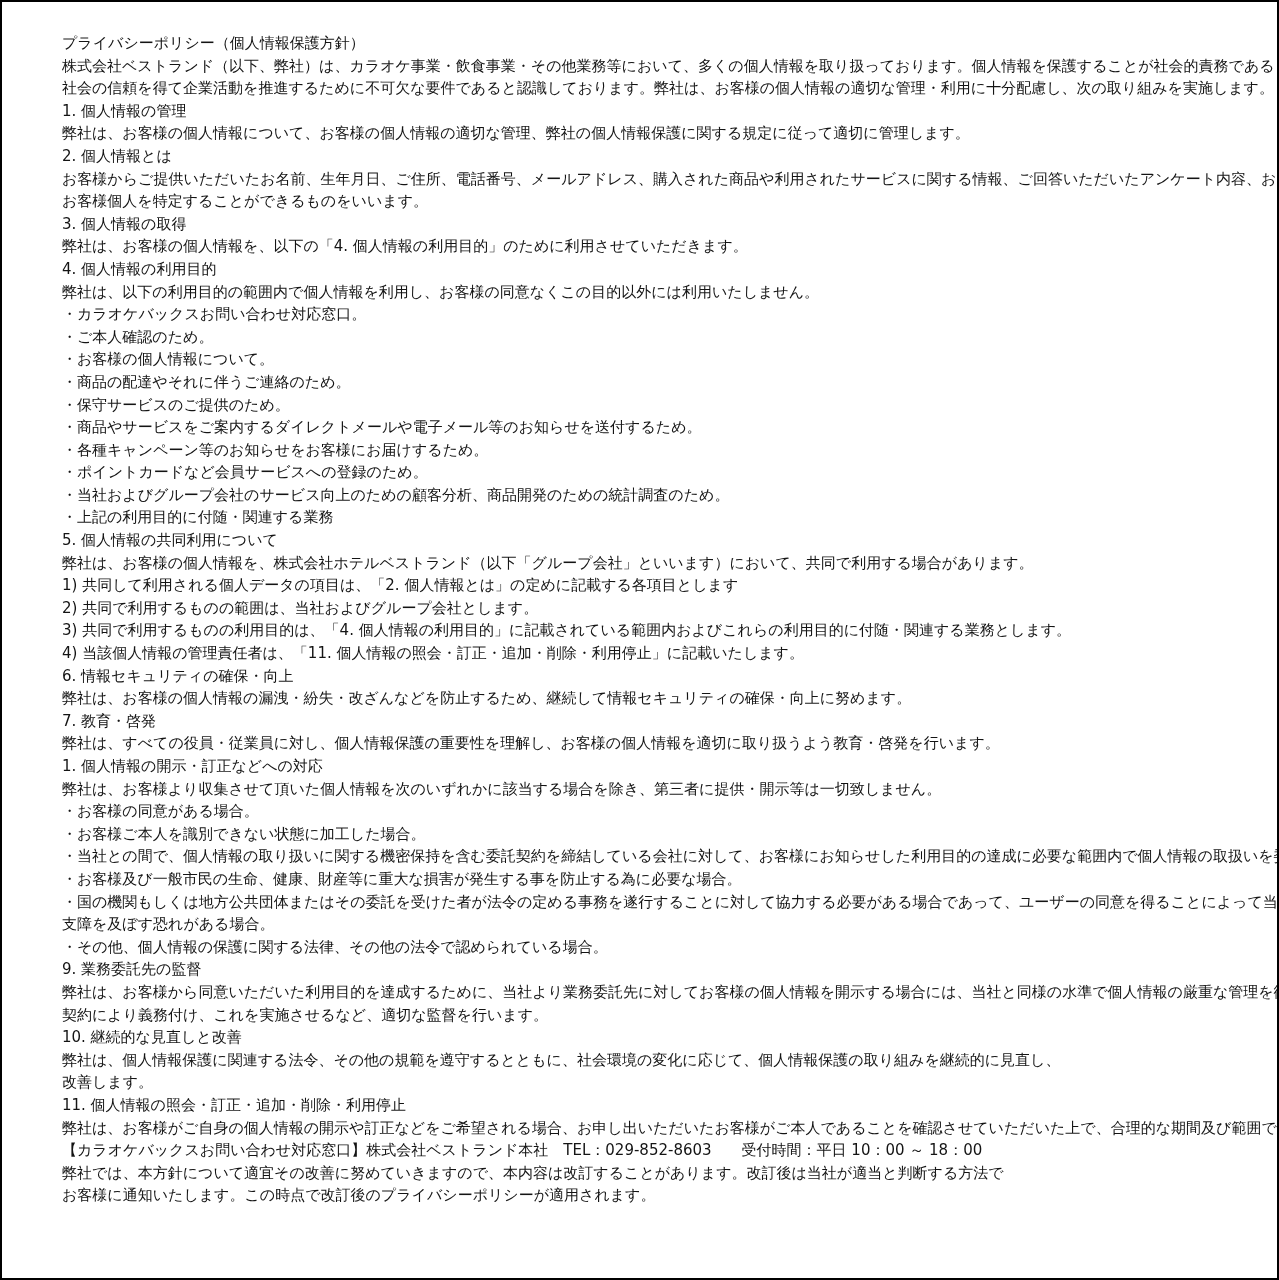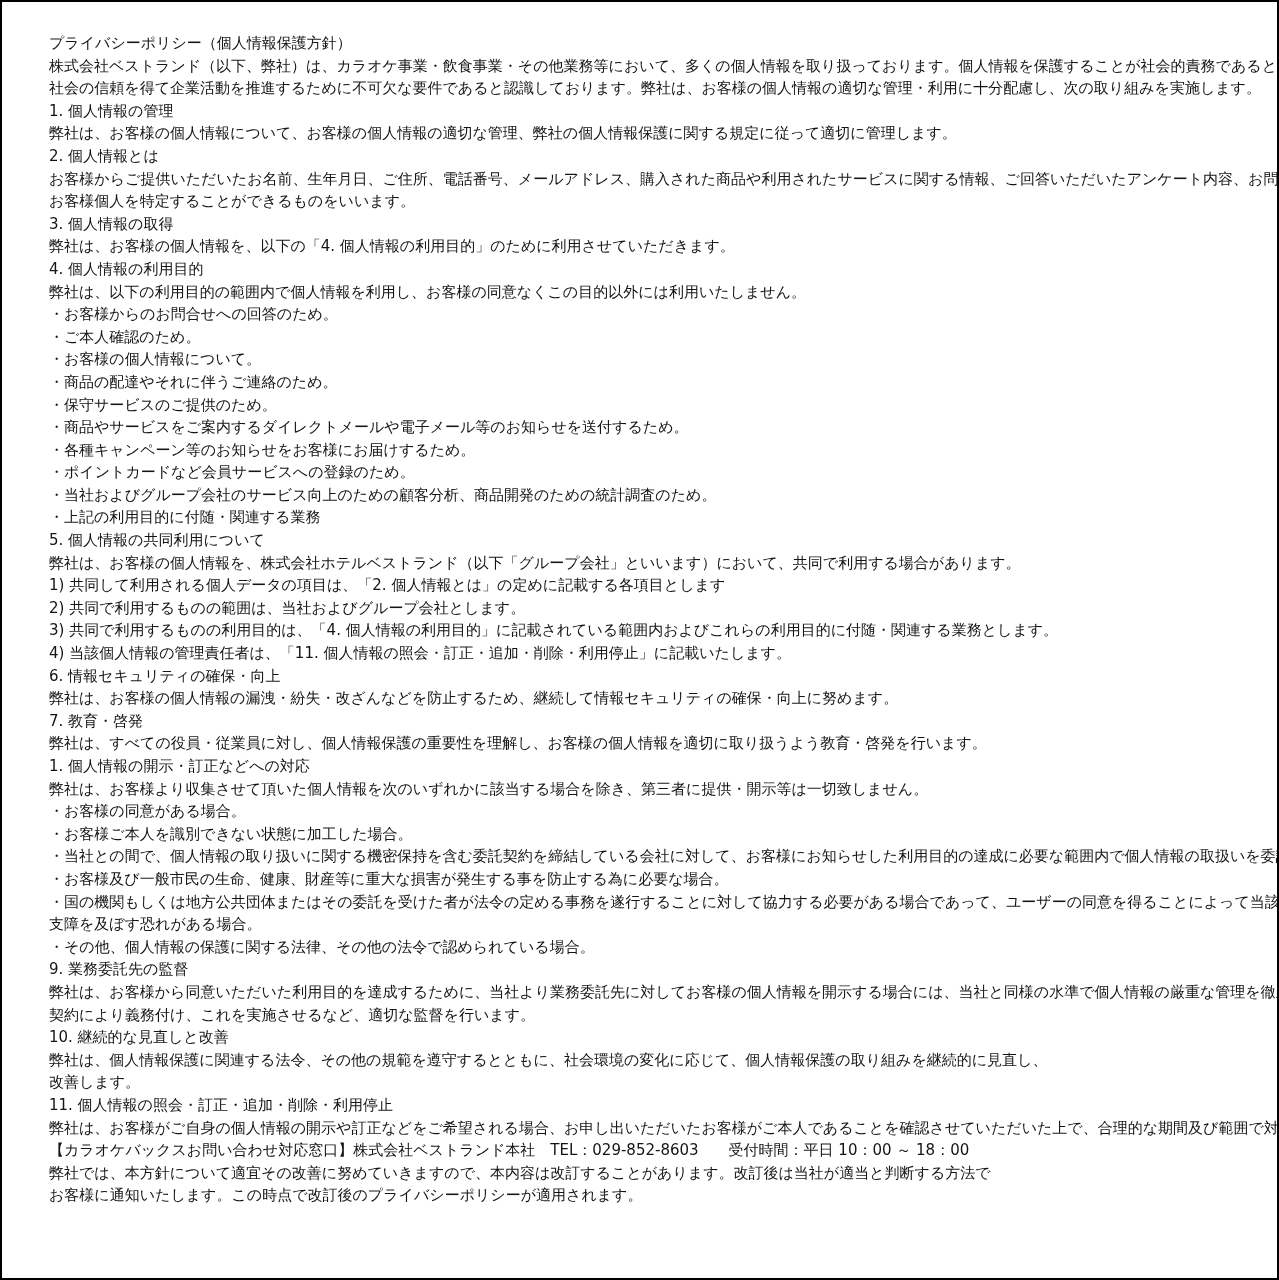--- a/index.html
+++ b/index.html
@@ -11,20 +11,21 @@
     position: relative;
     width: 1279px;
     height: 1280px;
     box-sizing: border-box;
     background: #ffffff;
     border: 2px solid #000000;
     overflow: hidden;
   }
   .content {
     padding: 30px 0 0 47px;
+    margin-left: 13px;
   }
   .line {
     font-family: "DejaVu Sans", "Liberation Sans", sans-serif;
     font-size: 15px;
     line-height: 22.6px;
     height: 22.6px;
     color: #141414;
     white-space: nowrap;
     overflow: visible;
   }
@@ -40,21 +41,21 @@
       <div class="line">社会の信頼を得て企業活動を推進するために不可欠な要件であると認識しております。弊社は、お客様の個人情報の適切な管理・利用に十分配慮し、次の取り組みを実施します。</div>
       <div class="line">1. 個人情報の管理</div>
       <div class="line">弊社は、お客様の個人情報について、お客様の個人情報の適切な管理、弊社の個人情報保護に関する規定に従って適切に管理します。</div>
       <div class="line">2. 個人情報とは</div>
       <div class="line">お客様からご提供いただいたお名前、生年月日、ご住所、電話番号、メールアドレス、購入された商品や利用されたサービスに関する情報、ご回答いただいたアンケート内容、お問い合わせ・依頼内容など、</div>
       <div class="line">お客様個人を特定することができるものをいいます。</div>
       <div class="line">3. 個人情報の取得</div>
       <div class="line">弊社は、お客様の個人情報を、以下の「4. 個人情報の利用目的」のために利用させていただきます。</div>
       <div class="line">4. 個人情報の利用目的</div>
       <div class="line">弊社は、以下の利用目的の範囲内で個人情報を利用し、お客様の同意なくこの目的以外には利用いたしません。</div>
-      <div class="line">・お客様からのお問合せへの回答のため。</div>
+      <div class="line">・カラオケバックスお問い合わせ対応窓口。</div>
       <div class="line">・ご本人確認のため。</div>
       <div class="line">・お客様の個人情報について。</div>
       <div class="line">・商品の配達やそれに伴うご連絡のため。</div>
       <div class="line">・保守サービスのご提供のため。</div>
       <div class="line">・商品やサービスをご案内するダイレクトメールや電子メール等のお知らせを送付するため。</div>
       <div class="line">・各種キャンペーン等のお知らせをお客様にお届けするため。</div>
       <div class="line">・ポイントカードなど会員サービスへの登録のため。</div>
       <div class="line">・当社およびグループ会社のサービス向上のための顧客分析、商品開発のための統計調査のため。</div>
       <div class="line">・上記の利用目的に付随・関連する業務</div>
       <div class="line">5. 個人情報の共同利用について</div>

